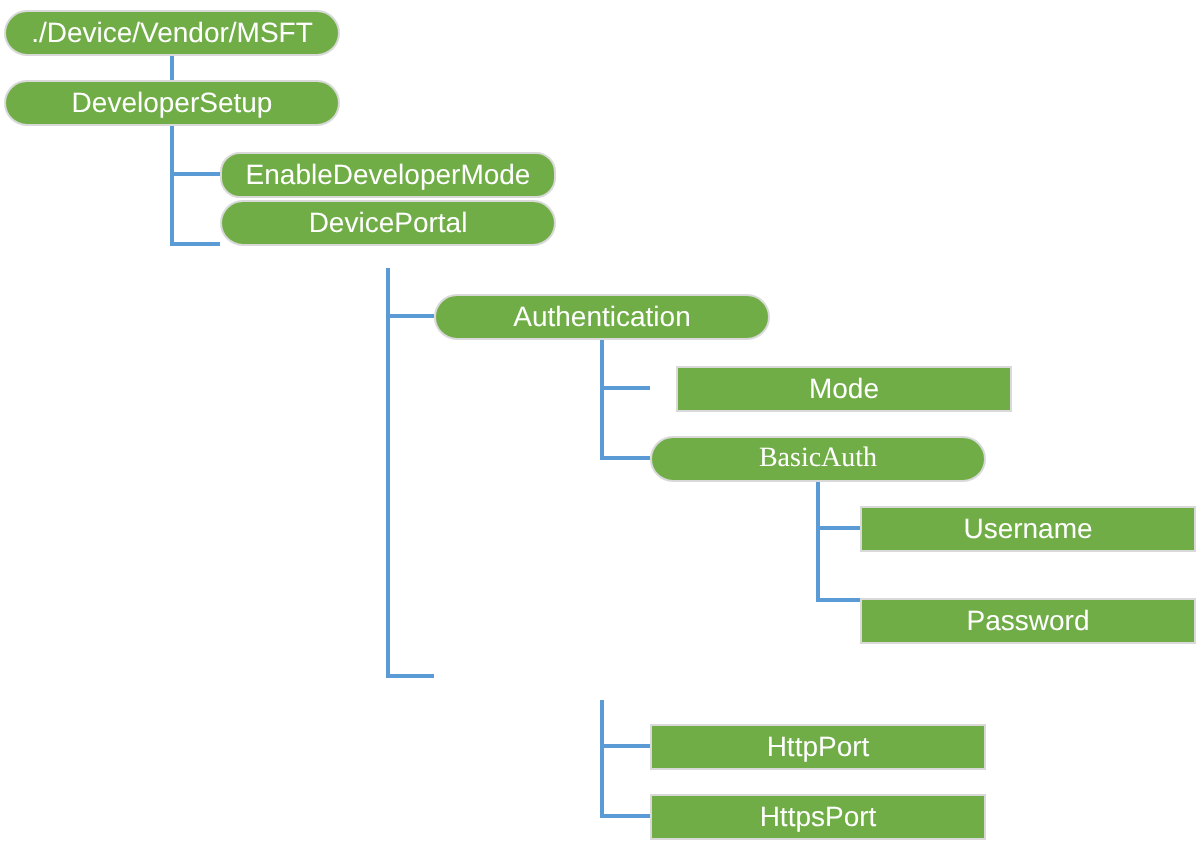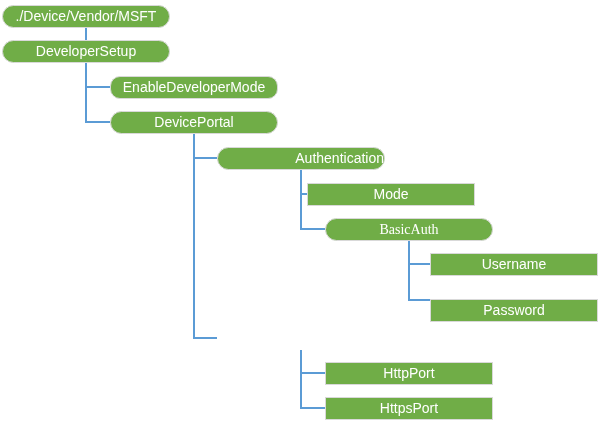--- a/index.html
+++ b/index.html
@@ -65,25 +65,25 @@
   <div class="conn vline" style="left:300px; top:350px; height:59px;"></div>
   <div class="conn hline" style="left:300px; top:372px; width:25px;"></div>
   <div class="conn hline" style="left:300px; top:407px; width:25px;"></div>
 
   <div class="node rounded" style="left:2px; top:5px;">./Device/Vendor/MSFT</div>
 
   <div class="node rounded" style="left:2px; top:40px;">DeveloperSetup</div>
 
   <div class="node" style="left:110px; top:76px;border-radius:10px;">EnableDeveloperMode</div>
 
-  <div class="node rounded" style="left:110px; top:111px;">DevicePortal</div>
+  <div class="node rounded" style="left:110px; top:100px;">DevicePortal</div>
 
-  <div class="node rounded" style="left:217px; top:147px;text-align:right;">Authentication</div>
+  <div class="node rounded" style="left:217px; top:147px;">Authentication</div>
 
-  <div class="node" style="left:307px; top:183px;">Mode</div>
+  <div class="node" style="left:338px; top:183px;">Mode</div>
 
   <div class="node rounded" style="left:325px; top:218px;font-family:Liberation Serif, serif;">BasicAuth</div>
 
   <div class="node" style="left:430px; top:253px;">Username</div>
 
   <div class="node" style="left:430px; top:299px;text-align:center;">Password</div>
 
 
   <div class="node" style="left:325px; top:397px;">HttpsPort</div>
 

